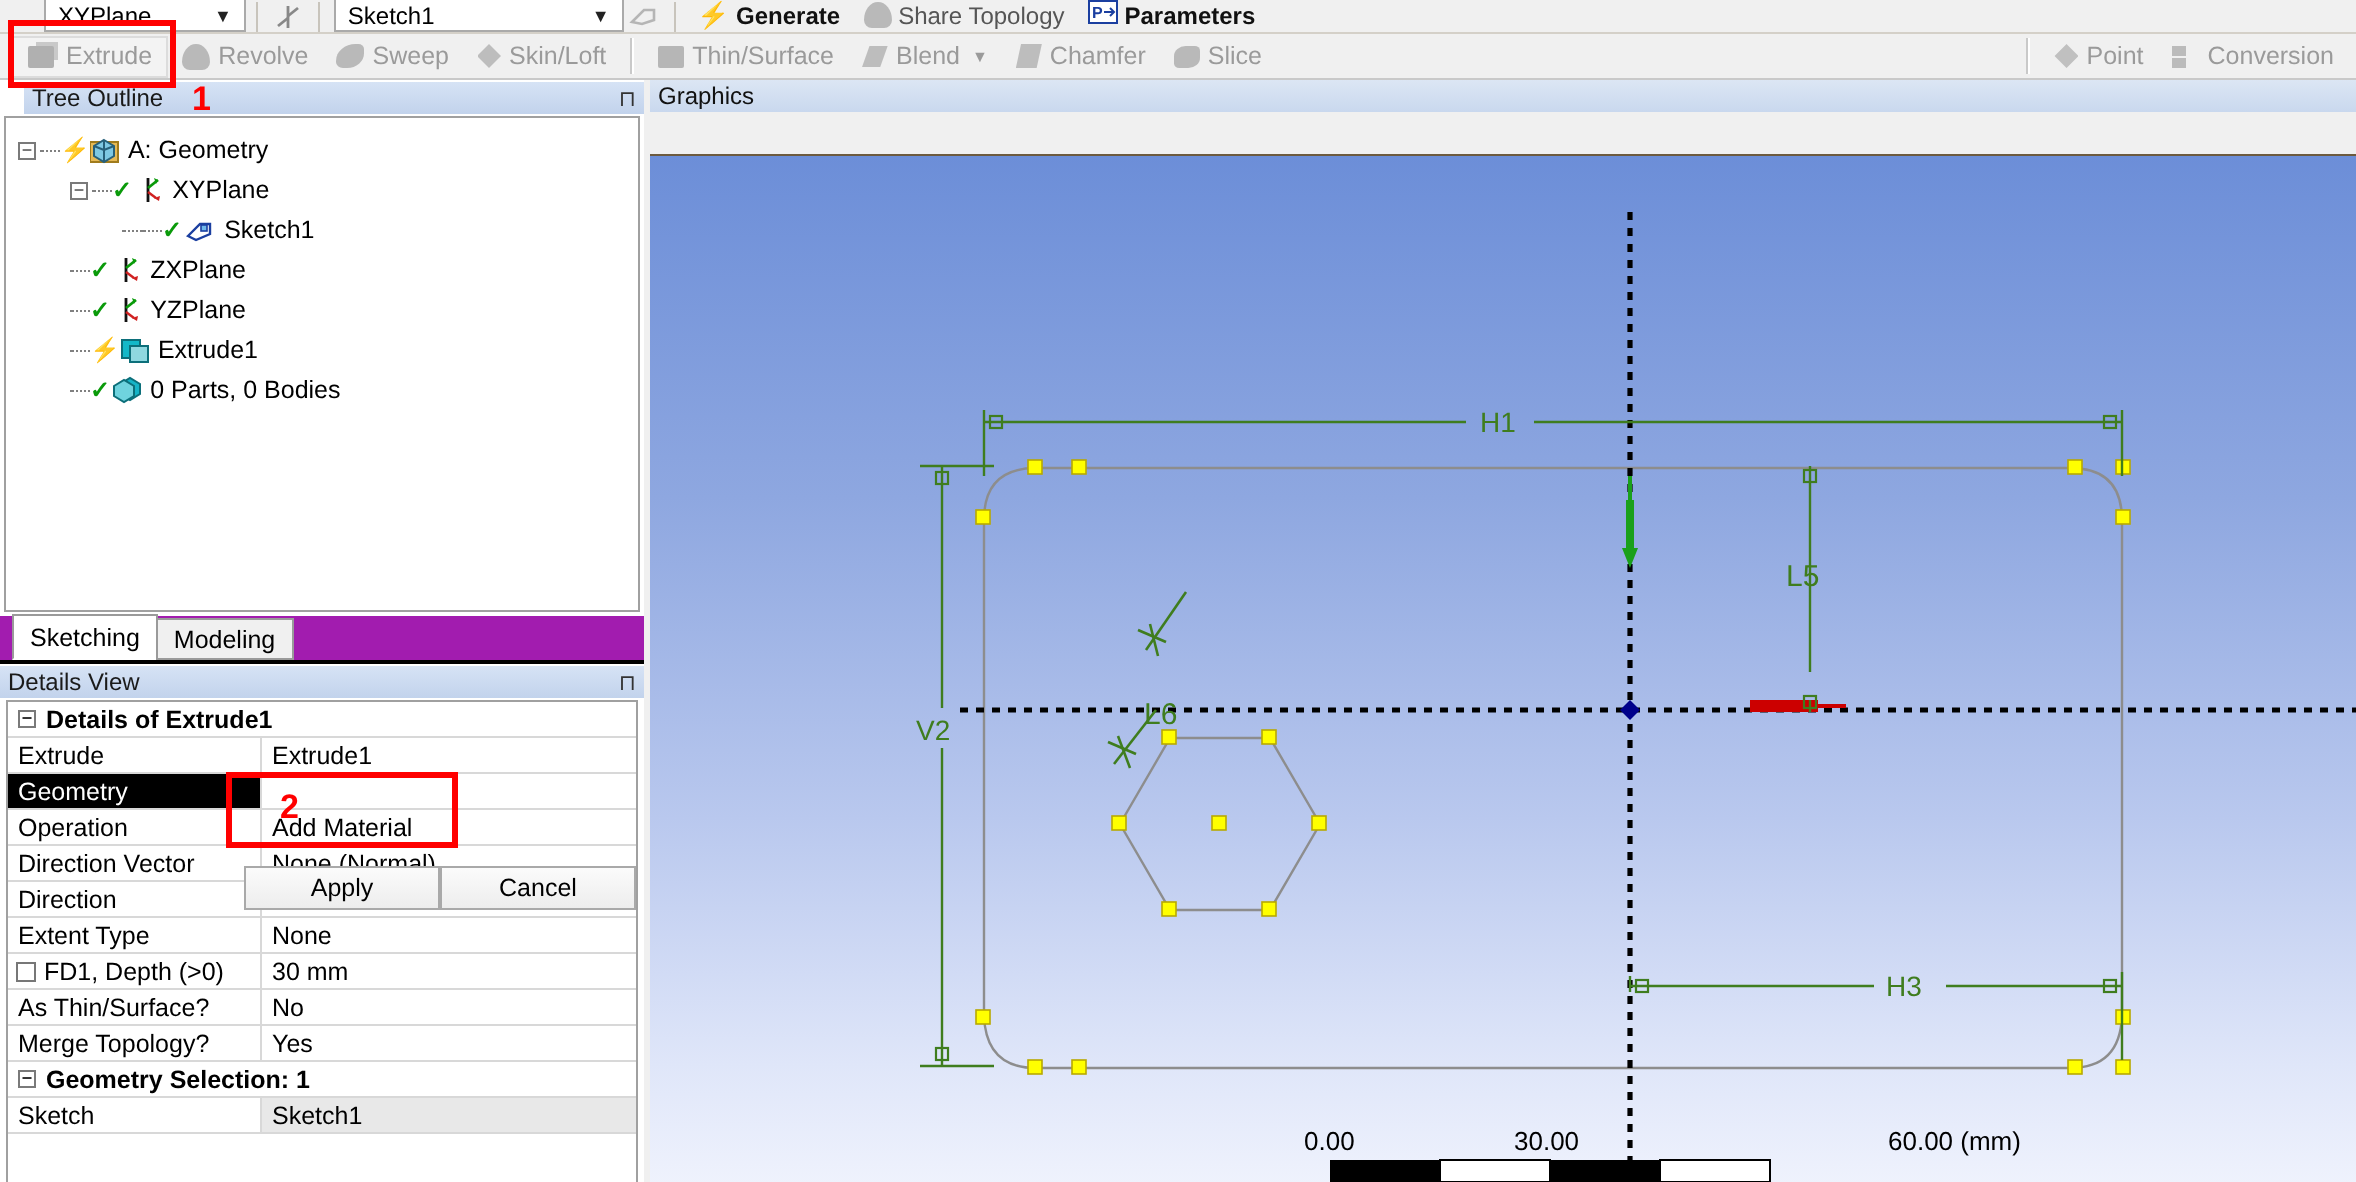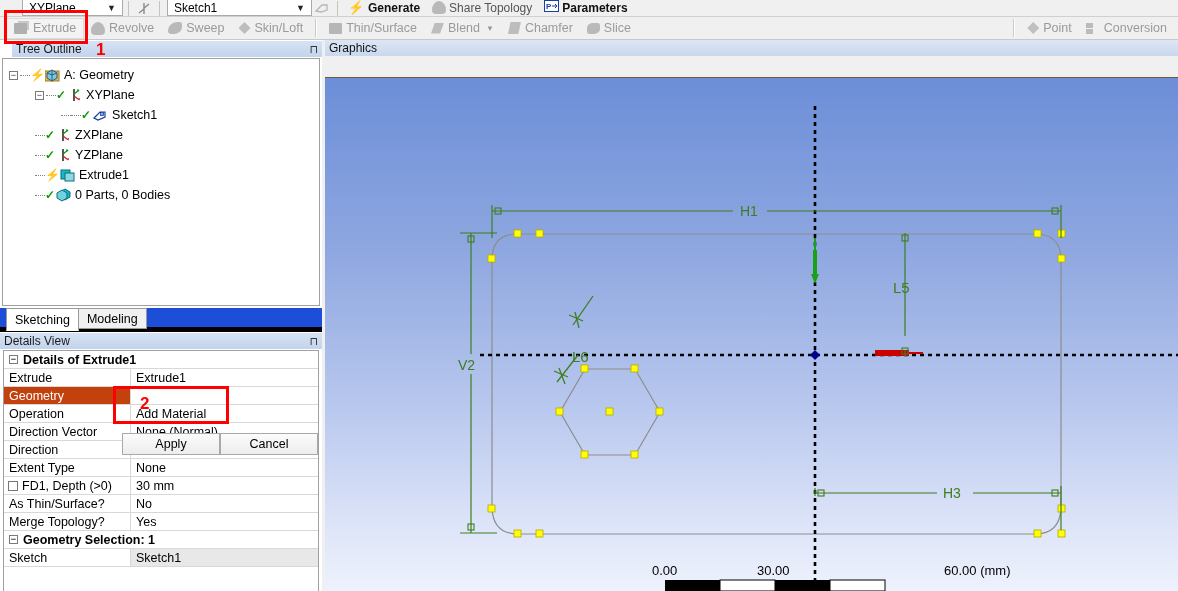--- a/index.html
+++ b/index.html
@@ -96,39 +96,39 @@
   .bolt { color:#f5c518; font-size:12px; flex:none; }
   .ico-geom { width:15px;height:14px;flex:none; }
   .ico-plane{ width:15px;height:14px;flex:none; }
   .ico-sketch{width:16px;height:13px;flex:none;}
   .ico-extr { width:15px;height:14px;flex:none; }
   .ico-parts{ width:15px;height:14px;flex:none; }
   .tlabel { margin-left:4px; }
 
   
   #tabs { position:absolute; left:0; top:268px; width:322px; height:24px;
-          background:#1d4ed8; border-bottom:5px solid #000000; display:flex; align-items:flex-start; }
+          background:#a21caf; border-bottom:2px solid #000000; display:flex; align-items:flex-end; }
   .tab { height:21px; padding:0 8px; display:flex; align-items:center; font-size:12.5px;
          border:1px solid #9a9a9a; background:#f0f0f0; margin-right:-1px; }
   .tab.selected { background:#fff; border-bottom:1px solid #fff; height:23px; font-weight:normal; }
 
   #details-title { position:absolute; left:0; top:292px; width:322px; }
 
   #details-grid { position:absolute; left:3px; top:310px; width:316px; height:270px;
                   border:1px solid #a0a0a0; background:#fff; overflow:hidden; }
   .drow { display:flex; height:18px; border-bottom:1px solid #d8d8d8; font-size:12.5px; }
   .dkey { width:127px; padding-left:5px; display:flex; align-items:center;
           border-right:1px solid #d8d8d8; color:#000; white-space:nowrap; }
   .dval { flex:1; padding-left:5px; display:flex; align-items:center; color:#000; white-space:nowrap; }
   .drow.group .dkey { width:100%; font-weight:bold; border-right:none; display:flex; align-items:center; }
   .drow.group { background:#fff; }
   .gbox { width:9px;height:9px;border:1px solid #7a7a7a;background:#fff;
           display:inline-flex;align-items:center;justify-content:center;
           font-size:9px;line-height:7px;color:#333;margin-right:5px;flex:none; }
-  .drow.selected .dkey { background:#c2410c; color:#fff;text-align:center; }
+  .drow.selected .dkey { background:#000000; color:#fff;text-align:center; }
   .dval.readonly { background:#e8e8e8; }
   .chk { width:10px;height:10px;border:1px solid #777;background:#fff;margin-right:4px;flex:none; }
 
   
   #apply-cancel { position:absolute; left:122px; top:393px; width:196px; height:22px;
                   display:flex; z-index:30; }
   .ac-btn { flex:1; border:1px solid #a9a9a9; background:linear-gradient(#fbfbfb,#ededed);
             display:flex; align-items:center; justify-content:center; font-size:12.5px; color:#000; }
 
   

